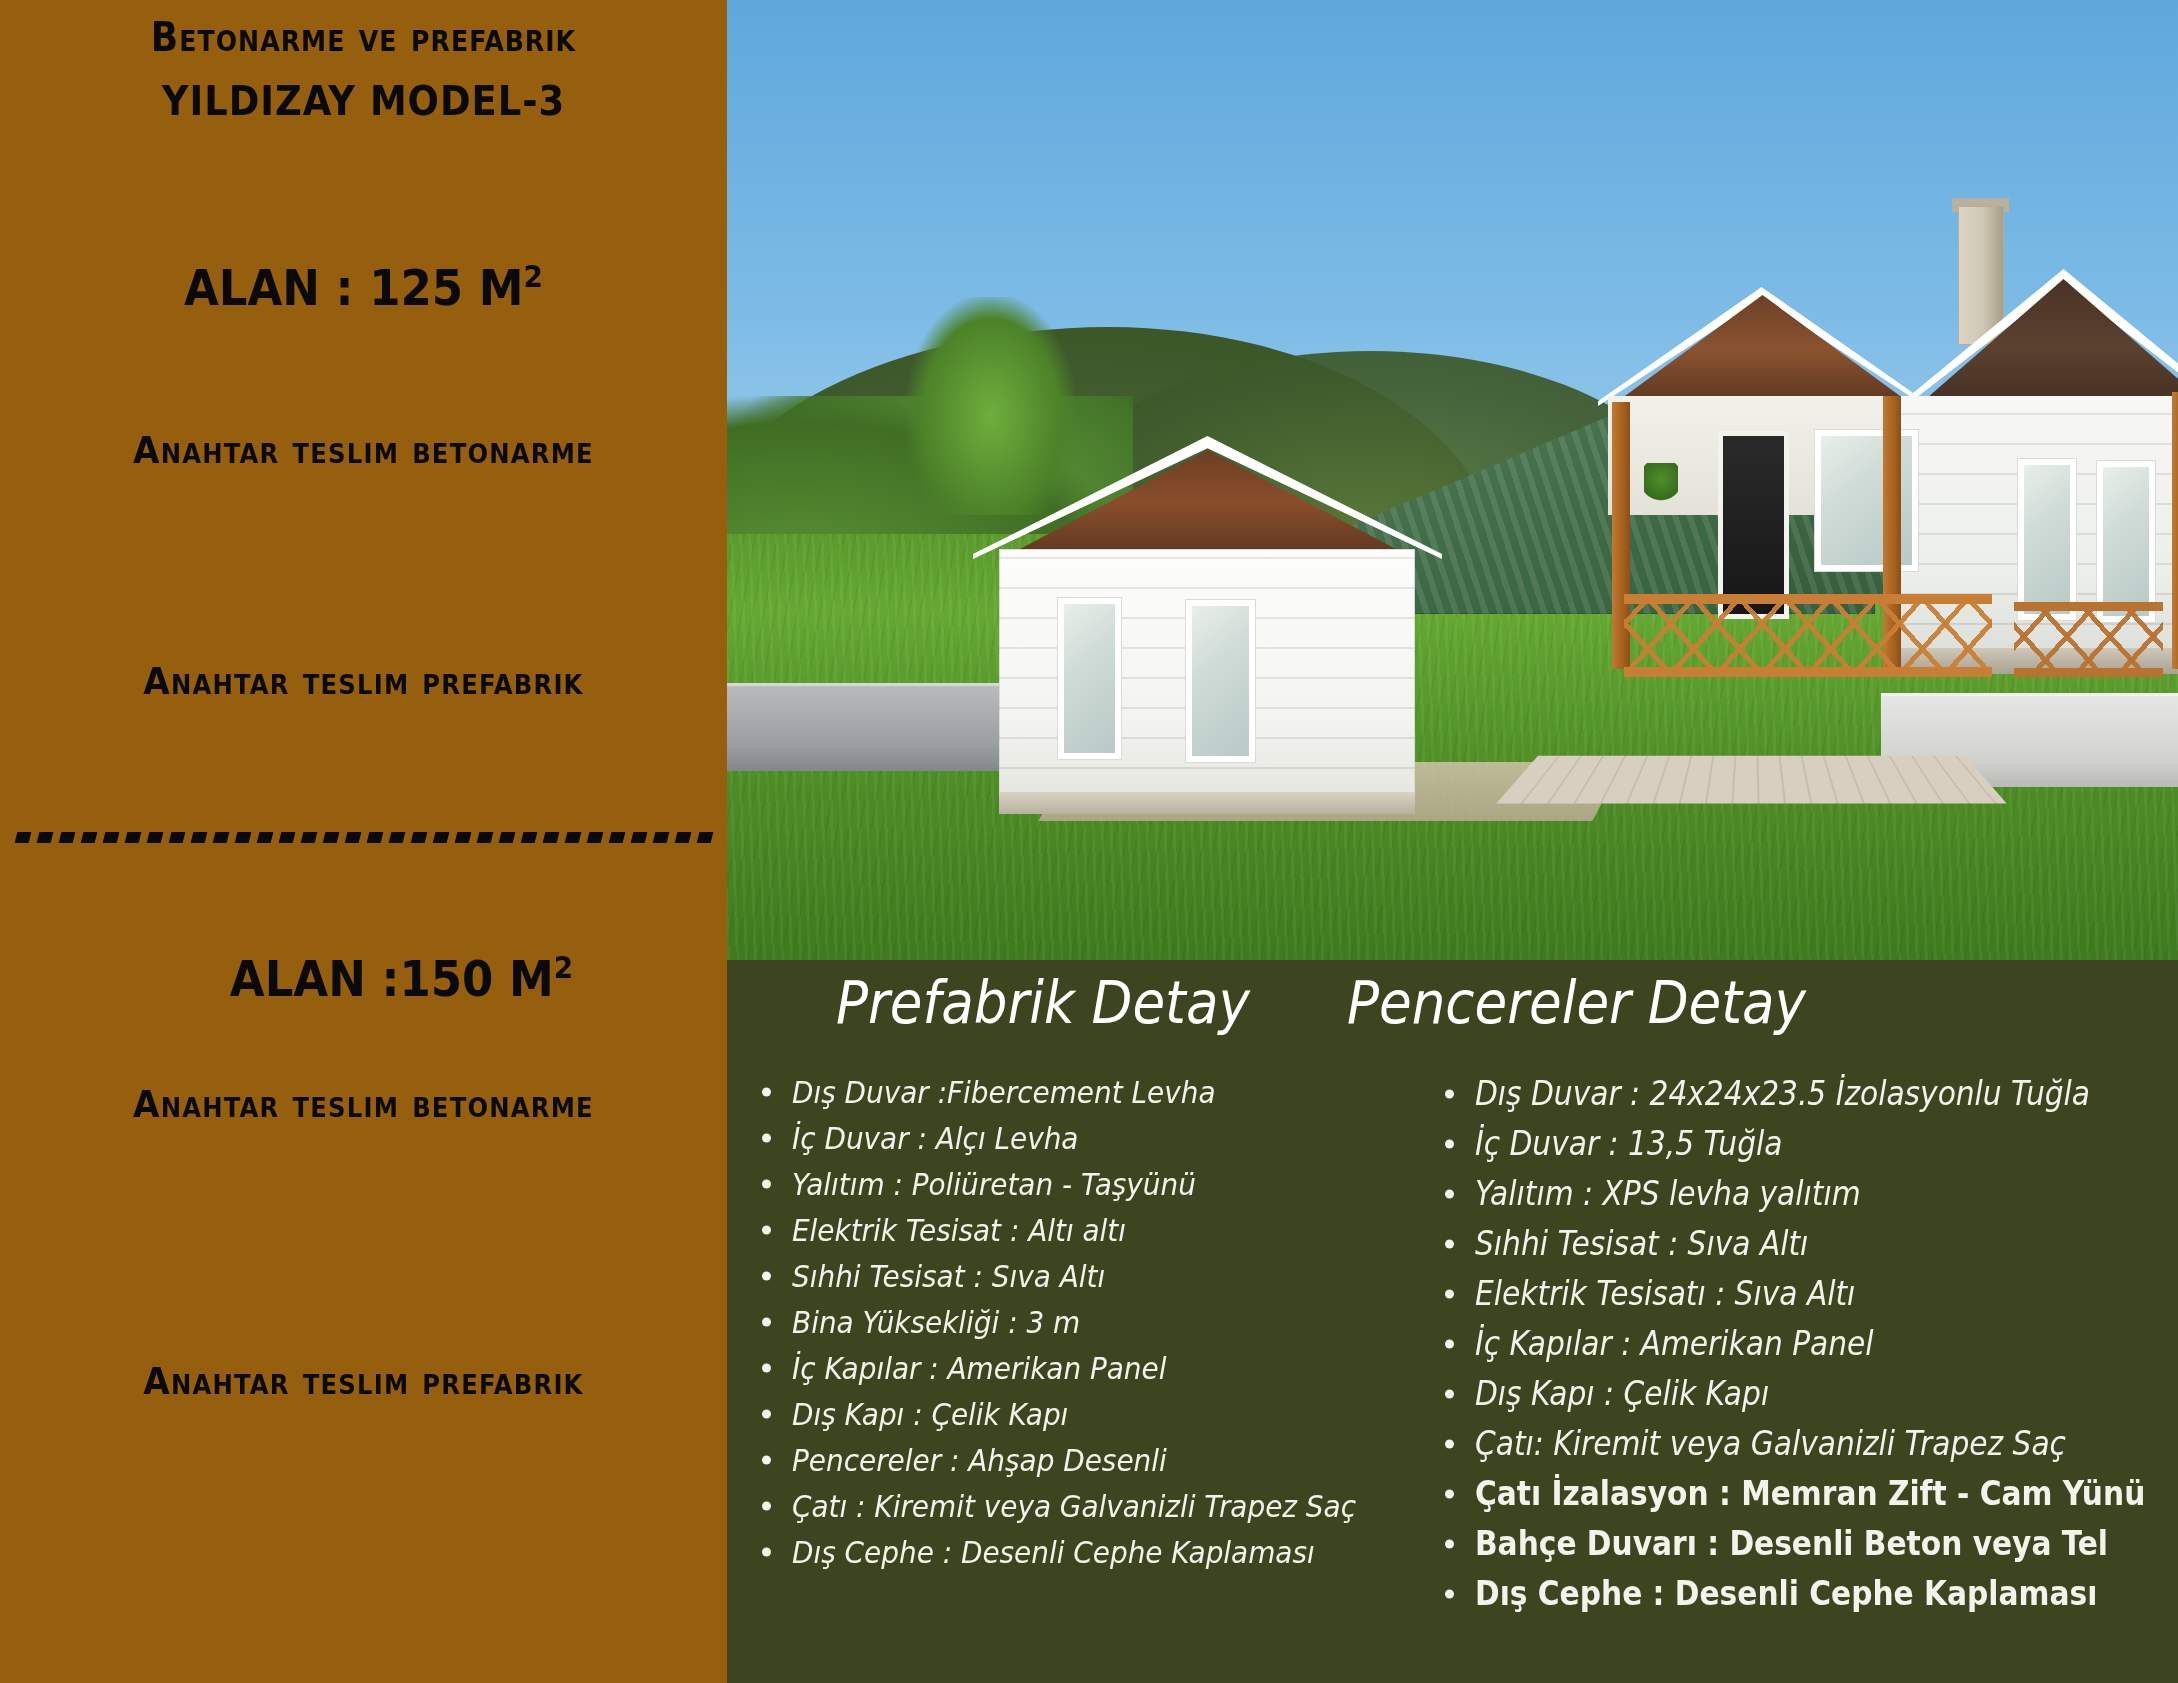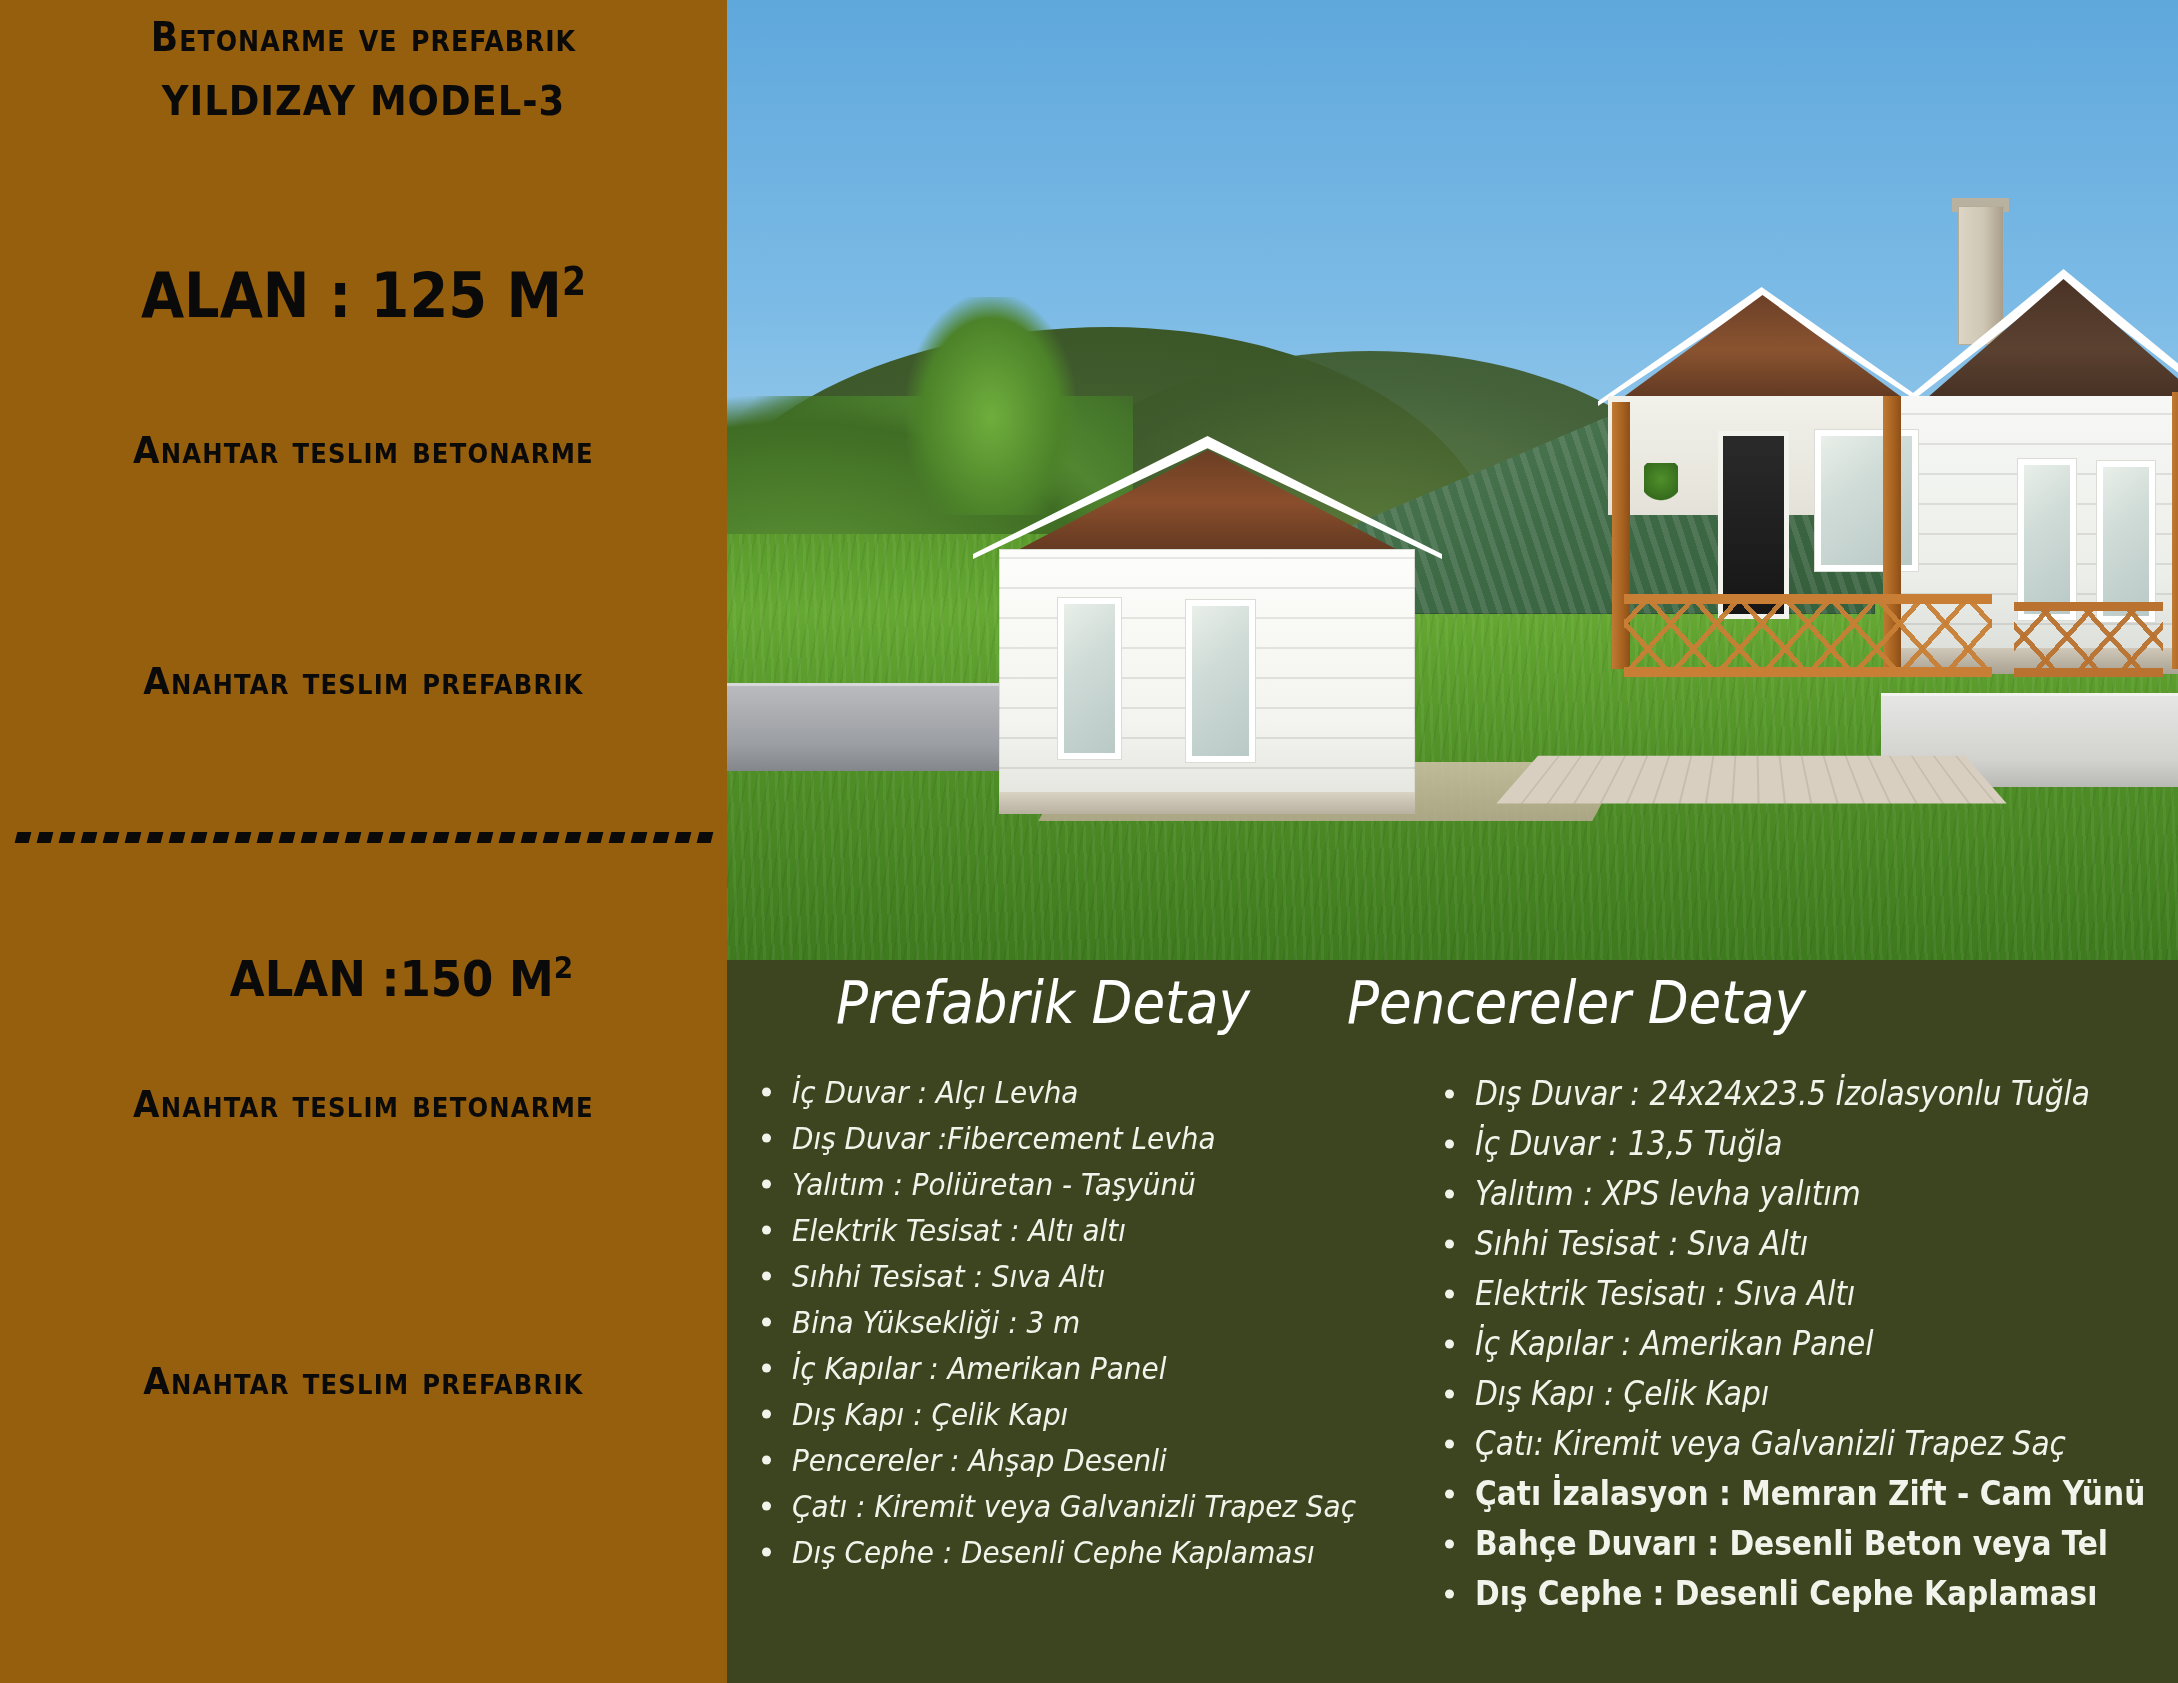--- a/index.html
+++ b/index.html
@@ -23,21 +23,21 @@
     font-weight:bold;
     font-stretch:condensed;
     text-align:center;
     width:727px;
     left:0;
     letter-spacing:0.5px;
     white-space:nowrap;
   }
   .sb-title1{top:14px;font-size:40px;font-variant:small-caps;letter-spacing:1px;}
   .sb-title2{top:77px;font-size:41px;font-variant:small-caps;letter-spacing:1px;}
-  .sb-alan1{top:259px;font-size:62px;letter-spacing:0px;}
+  .sb-alan1{top:259px;font-size:50px;letter-spacing:0px;}
   .sb-row1{top:428px;font-size:38px;font-variant:small-caps;letter-spacing:1.2px;}
   .sb-row2{top:659px;font-size:38px;font-variant:small-caps;letter-spacing:1.2px;}
   .sb-alan2{top:950px;font-size:50px;letter-spacing:0px;margin-left:38px;}
   .sb-row3{top:1082px;font-size:38px;font-variant:small-caps;letter-spacing:1.2px;}
   .sb-row4{top:1359px;font-size:38px;font-variant:small-caps;letter-spacing:1.2px;}
   .sup{font-size:0.62em;vertical-align:super;line-height:0;}
 
   
   .dash-row{
     position:absolute;left:16px;top:828px;width:693px;height:18px;
@@ -335,22 +335,22 @@
   </div>
 
   <div class="detail">
     <div class="det-heads">
       <div class="det-head det-head-1">Prefabrik Detay</div>
       <div class="det-head det-head-2">Pencereler Detay</div>
     </div>
 
     <div class="col col-1">
       <ul class="blist">
+        <li>Dış Duvar :Fibercement Levha</li>
         <li>İç Duvar : Alçı Levha</li>
-        <li>Dış Duvar :Fibercement Levha</li>
         <li>Yalıtım : Poliüretan - Taşyünü</li>
         <li>Elektrik Tesisat : Altı altı</li>
         <li>Sıhhi Tesisat : Sıva Altı</li>
         <li>Bina Yüksekliği : 3 m</li>
         <li>İç Kapılar : Amerikan Panel</li>
         <li>Dış Kapı : Çelik Kapı</li>
         <li>Pencereler : Ahşap Desenli</li>
         <li>Çatı : Kiremit veya Galvanizli Trapez Saç</li>
         <li>Dış Cephe : Desenli Cephe Kaplaması</li>
       </ul>

